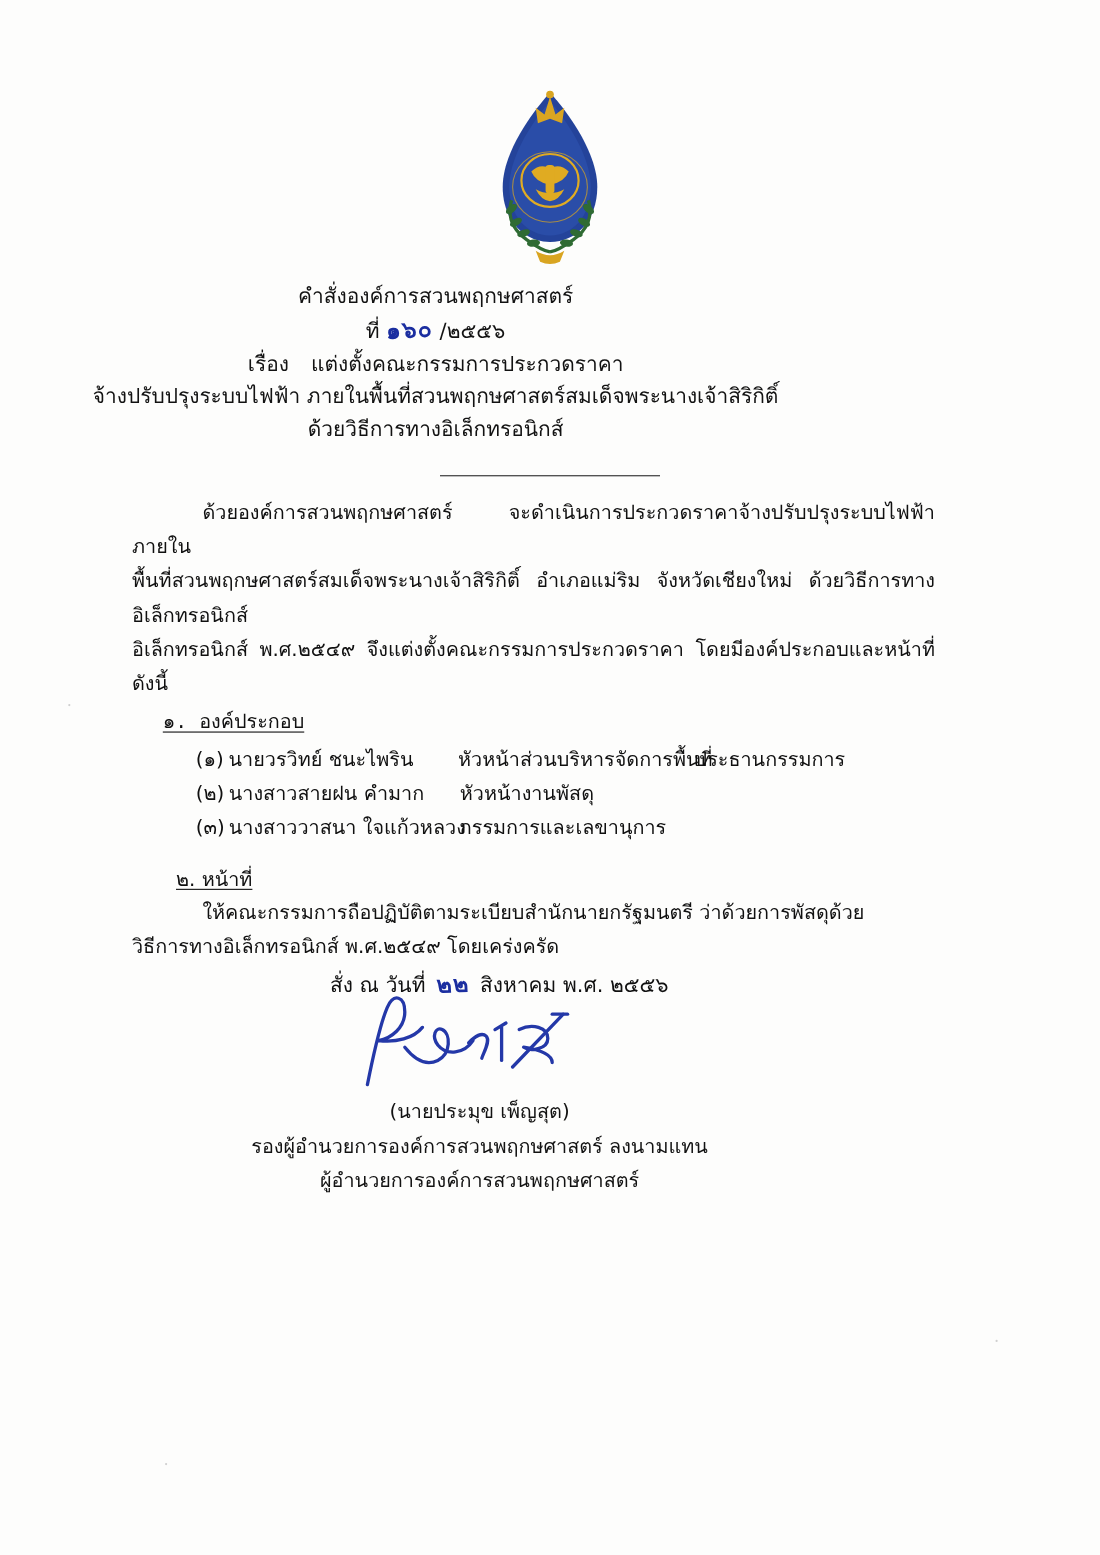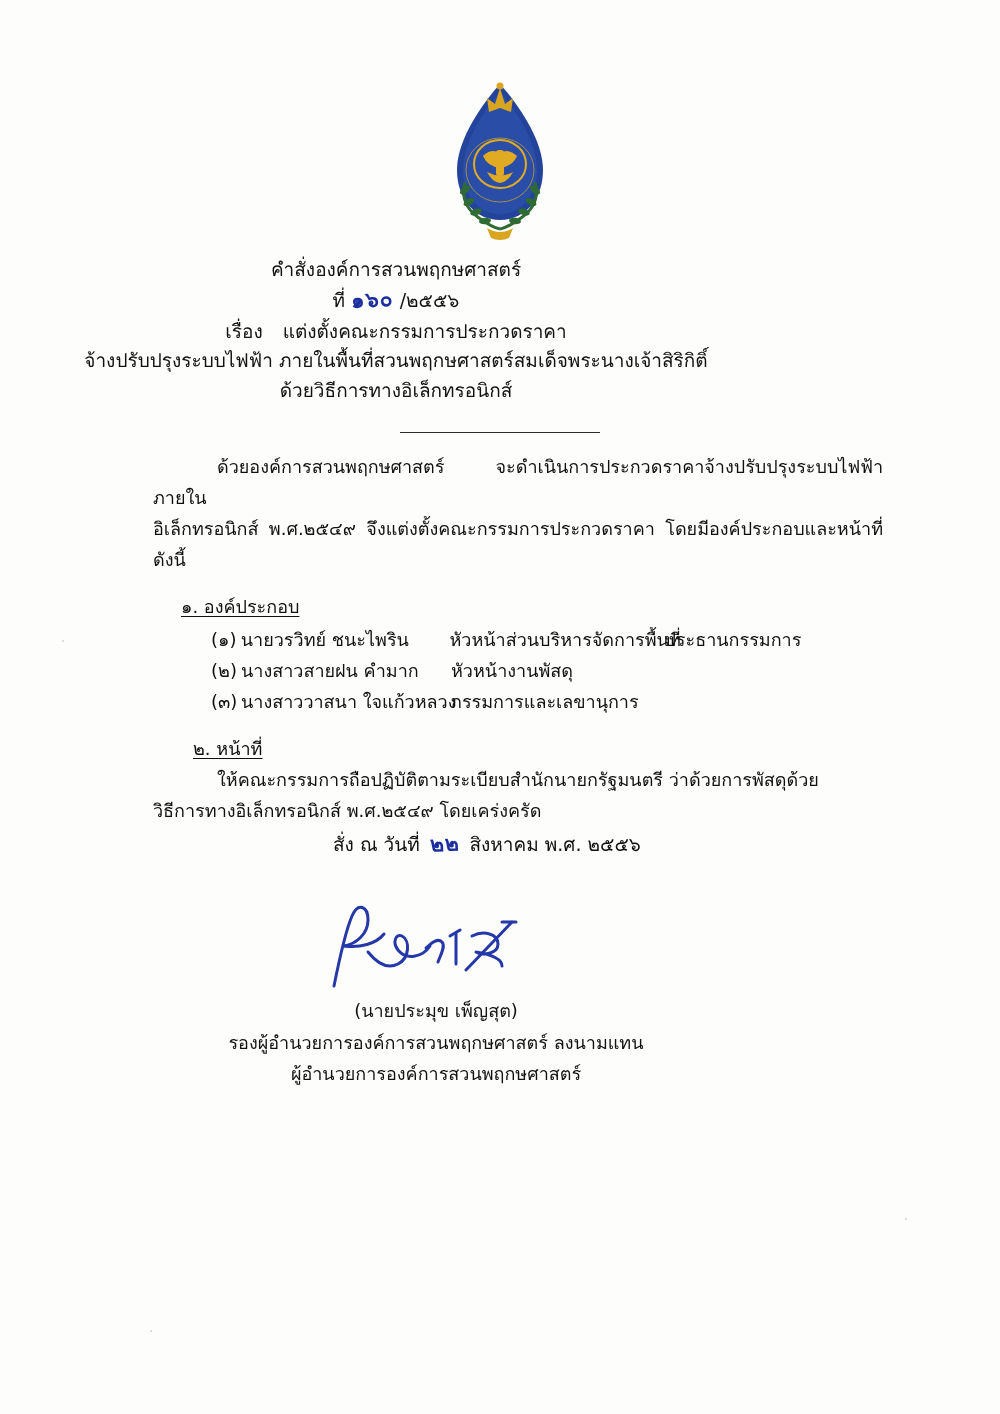--- a/index.html
+++ b/index.html
@@ -76,36 +76,37 @@
     transform: translateX(-50%);
     width: 200px;
     height: 1px;
     background: #2a2a2a;
   }
 
   
   .body {
     position: absolute;
     top: 452px;
-    left: 153px;
+    left: 120px;
     width: 730px;
     font-size: 18px;
     line-height: 1.72;
     color: #101010;
   }
   .p-indent {
     text-indent: 64px;
     text-align: justify;
   }
   .p-plain {
     text-align: justify;
   }
   .section-head {
-    margin-top: 16px;
+    margin-top: 5px;
     padding-left: 28px;
+    font-family: Liberation Mono, monospace;
   }
   .underline {
     text-decoration: underline;
     text-underline-offset: 3px;
   }
 
   .people {
     margin-top: 2px;
     padding-left: 58px;
   }
@@ -225,20 +226,21 @@
     </div>
     <div>จ้างปรับปรุงระบบไฟฟ้า ภายในพื้นที่สวนพฤกษศาสตร์สมเด็จพระนางเจ้าสิริกิติ์</div>
     <div>ด้วยวิธีการทางอิเล็กทรอนิกส์</div>
   </div>
 
   <div class="rule"></div>
 
   <div class="body">
 
     <div class="p-indent">ด้วยองค์การสวนพฤกษศาสตร์ จะดำเนินการประกวดราคาจ้างปรับปรุงระบบไฟฟ้า ภายใน</div>
+    <div class="p-plain">พื้นที่สวนพฤกษศาสตร์สมเด็จพระนางเจ้าสิริกิติ์ อำเภอแม่ริม จังหวัดเชียงใหม่ ด้วยวิธีการทางอิเล็กทรอนิกส์</div>
 
     <div class="p-plain">อิเล็กทรอนิกส์ พ.ศ.๒๕๔๙ จึงแต่งตั้งคณะกรรมการประกวดราคา โดยมีองค์ประกอบและหน้าที่ ดังนี้</div>
 
     <div class="section-head">
       <span class="underline">๑. องค์ประกอบ</span>
     </div>
 
     <div class="people">
 
       <div class="person-row">

